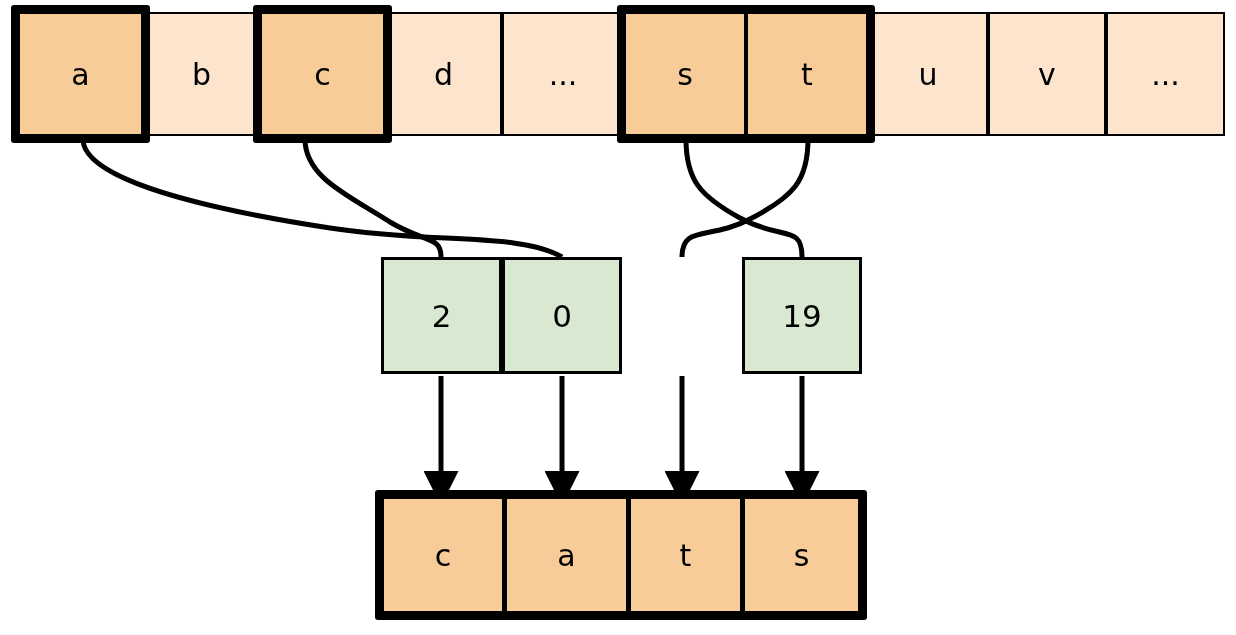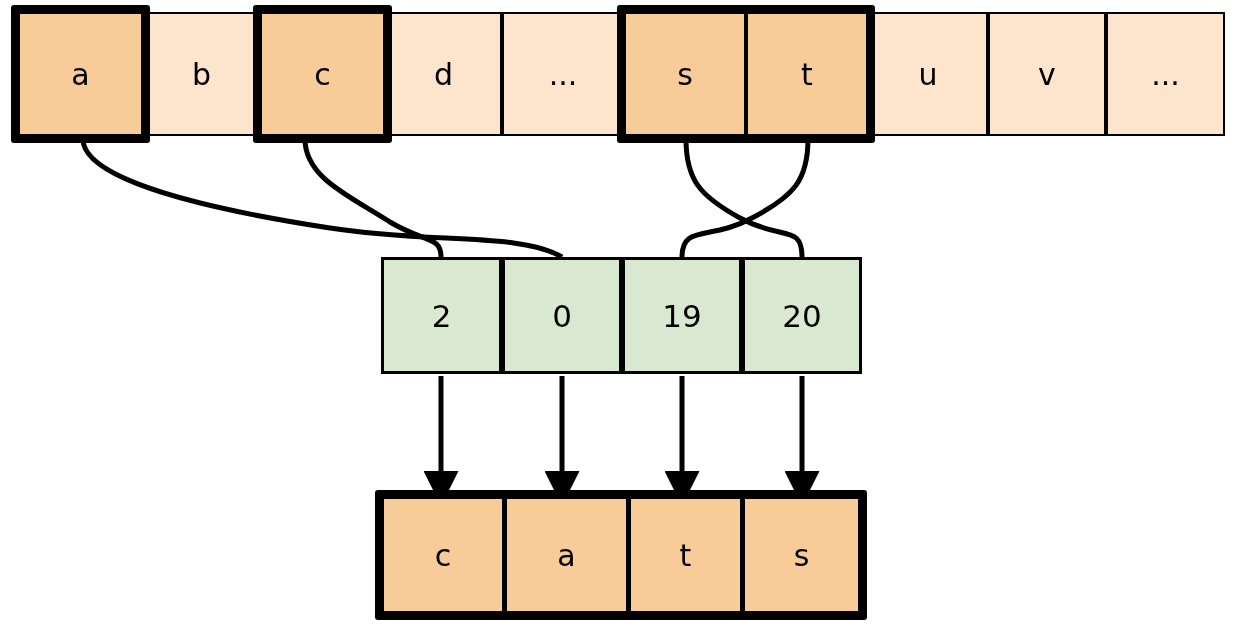--- a/index.html
+++ b/index.html
@@ -153,22 +153,21 @@
     <path class="curve" d="M 305,139 C 305,178 350,196 390,222 C 425,243 441,236 441,257"></path>
 
     <path class="curve" d="M 686,139 C 686,180 700,196 740,218 C 782,241 802,224 802,257"></path>
 
     <path class="curve" d="M 808,139 C 808,180 794,196 752,218 C 710,241 682,224 682,257"></path>
   </svg>
 
   <div id="index-row">
       <div class="idx-cell" style="left: 0px; width: 121px;">2</div>
       <div class="idx-cell" style="left: 121px; width: 120px;">0</div>
-      <div class="idx-cell" style="left: 241px; width: 120px;">19</div>
-      <div class="idx-cell" style="left: 361px; width: 120px;">20</div>
+      <div class="idx-cell" style="left: 361px; width: 120px;">19</div>
     </div>
 
   <svg class="connectors" viewBox="0 0 1236 635" xmlns="http://www.w3.org/2000/svg">
     <defs>
       <marker id="arrowhead" markerWidth="7" markerHeight="7" refX="3.2" refY="3.5" orient="auto" markerUnits="strokeWidth">
         <path d="M 0 0 L 7 3.5 L 0 7 z" fill="#000000"></path>
       </marker>
     </defs>
     <line class="arrow-line" x1="441" y1="376" x2="441" y2="487" marker-end="url(#arrowhead)"></line>
     <line class="arrow-line" x1="562" y1="376" x2="562" y2="487" marker-end="url(#arrowhead)"></line>

